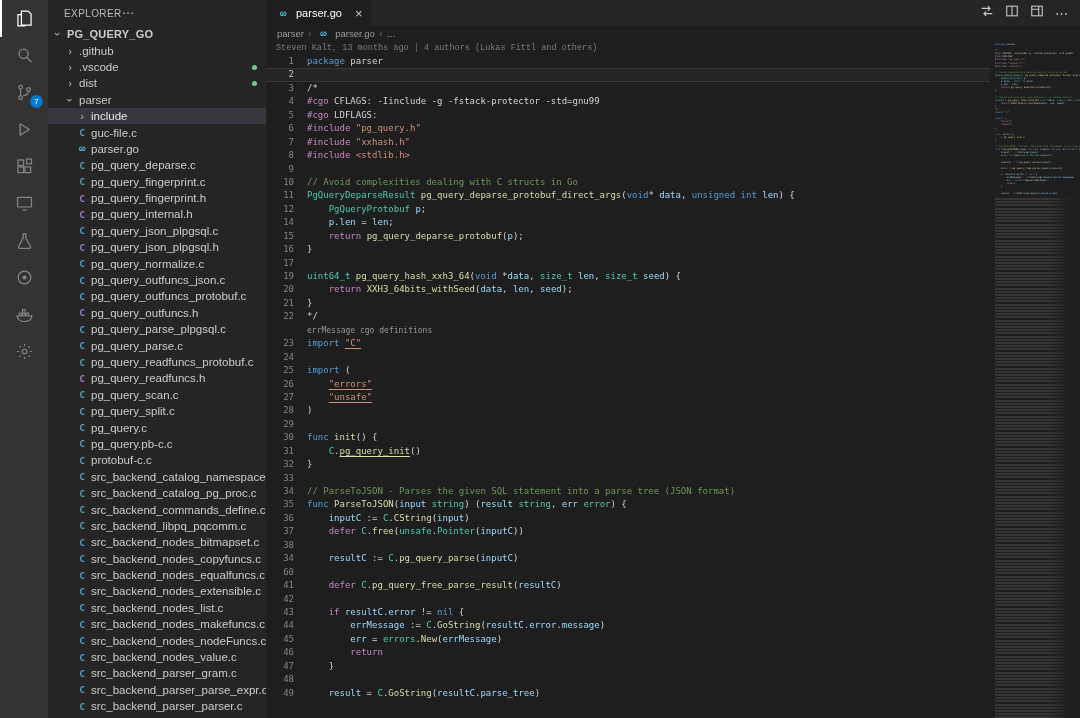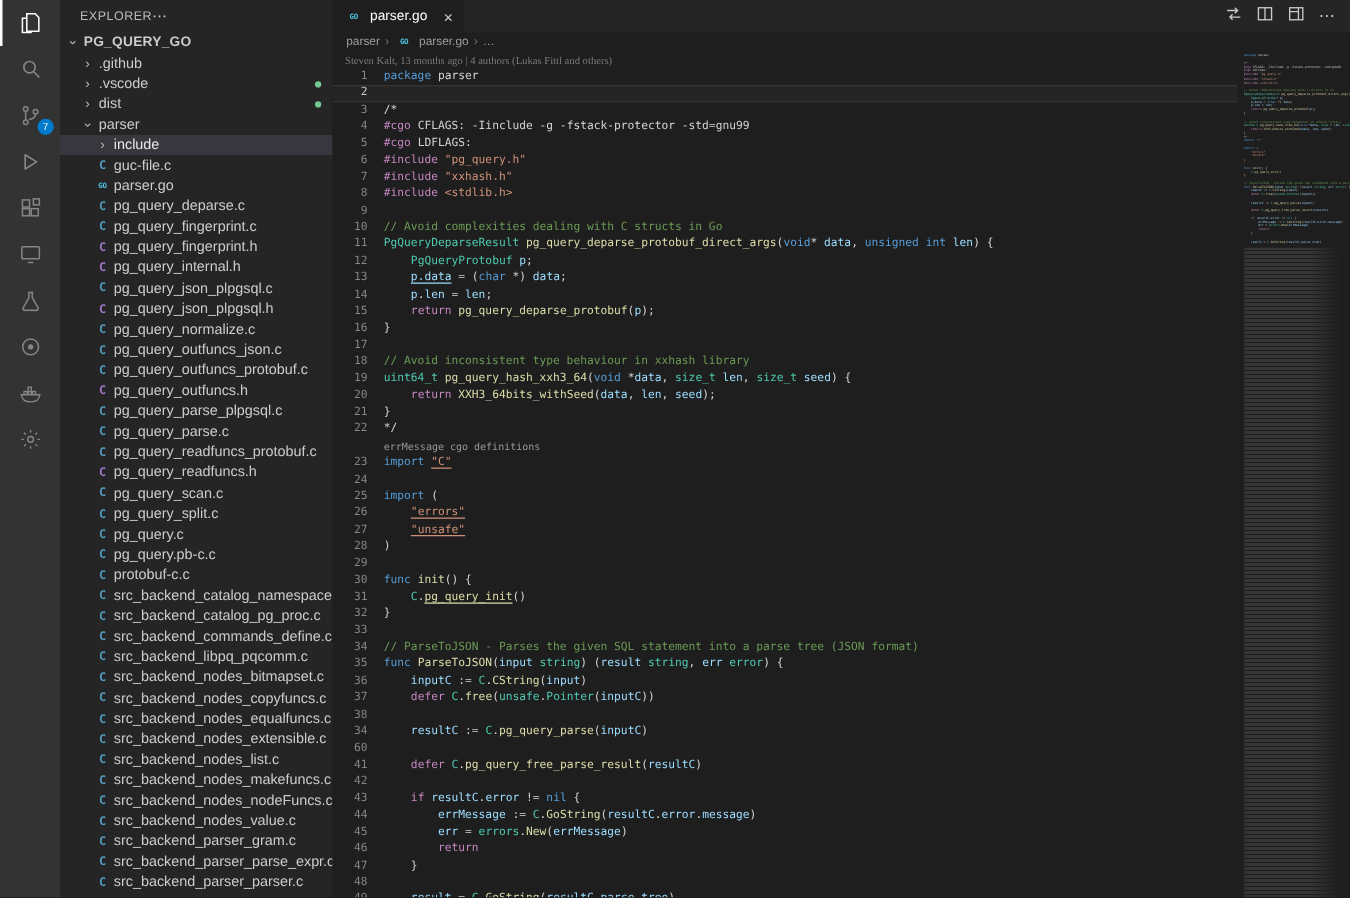--- a/index.html
+++ b/index.html
@@ -38,21 +38,21 @@
   .editor-actions{display:flex;align-items:center;gap:11px;padding:0 12px;color:#cccccc}
   .editor-actions svg{width:14px;height:14px}
   .editor-actions .ellipsis{font-size:13px;cursor:pointer}
   .breadcrumbs{height:15px;display:flex;align-items:center;gap:4px;padding:0 11px;font-size:9.5px;color:#9d9d9d;flex-shrink:0}
   .crumb{cursor:pointer}
   .crumb-sep{color:#6d6d6d;font-size:10px}
   .bc-go{font-size:5.5px}
 
   .editor-body{flex:1;display:flex;position:relative;overflow:hidden}
   .code{flex:1;font-family:"DejaVu Sans Mono","Liberation Mono",monospace;font-size:9px;overflow:hidden;padding-top:0}
-  .brow{height:14px;line-height:14px;color:#7b7b7b;font-size:8.5px;padding-left:10px;white-space:pre;font-family:Liberation Serif, serif}
+  .brow{height:14px;line-height:14px;color:#7b7b7b;font-size:8.5px;padding-left:10px;white-space:pre;font-family:Liberation Mono, monospace}
   .crow{height:13.45px;line-height:13.45px;display:flex;white-space:pre}
   .crow.current{background:rgba(255,255,255,.035);box-shadow:inset 0 1px 0 rgba(255,255,255,.08),inset 0 -1px 0 rgba(255,255,255,.08)}
   .ln{width:41px;padding-right:13px;text-align:right;color:var(--linenum);flex-shrink:0}
   .crow.current .ln{color:#c6c6c6}
   .lc{color:var(--pl)}
   .lens{color:#999999;font-size:8px;cursor:pointer}
   .inline-blame{color:#6b6b6b;font-style:italic;margin-left:26px}
   .cursor{display:inline-block;width:1.2px;height:10px;background:#c8c8c8;vertical-align:middle;margin-right:-1.2px}
   .u{text-decoration:underline;text-underline-offset:1.5px}
   .tk-k1{color:var(--kw1)} .tk-k2{color:var(--kw2)} .tk-ty{color:var(--ty)} .tk-fn{color:var(--fn)}
@@ -359,26 +359,24 @@
           <div class="crow"><span class="ln">3</span><span class="lc"><span class="tk-pl">/*</span></span></div>
           <div class="crow"><span class="ln">4</span><span class="lc"><span class="tk-k2">#cgo</span><span class="tk-pl"> CFLAGS: -Iinclude -g -fstack-protector -std=gnu99</span></span></div>
           <div class="crow"><span class="ln">5</span><span class="lc"><span class="tk-k2">#cgo</span><span class="tk-pl"> LDFLAGS:</span></span></div>
           <div class="crow"><span class="ln">6</span><span class="lc"><span class="tk-k2">#include</span><span class="tk-pl"> </span><span class="tk-st">"pg_query.h"</span></span></div>
           <div class="crow"><span class="ln">7</span><span class="lc"><span class="tk-k2">#include</span><span class="tk-pl"> </span><span class="tk-st">"xxhash.h"</span></span></div>
           <div class="crow"><span class="ln">8</span><span class="lc"><span class="tk-k2">#include</span><span class="tk-pl"> </span><span class="tk-st">&lt;stdlib.h&gt;</span></span></div>
           <div class="crow"><span class="ln">9</span><span class="lc"></span></div>
           <div class="crow"><span class="ln">10</span><span class="lc"><span class="tk-co">// Avoid complexities dealing with C structs in Go</span></span></div>
           <div class="crow"><span class="ln">11</span><span class="lc"><span class="tk-ty">PgQueryDeparseResult</span><span class="tk-pl"> </span><span class="tk-fn">pg_query_deparse_protobuf_direct_args</span><span class="tk-pl">(</span><span class="tk-k1">void</span><span class="tk-pl">* </span><span class="tk-va">data</span><span class="tk-pl">, </span><span class="tk-k1">unsigned</span><span class="tk-pl"> </span><span class="tk-k1">int</span><span class="tk-pl"> </span><span class="tk-va">len</span><span class="tk-pl">) {</span></span></div>
           <div class="crow"><span class="ln">12</span><span class="lc"><span class="tk-pl">    </span><span class="tk-ty">PgQueryProtobuf</span><span class="tk-pl"> </span><span class="tk-va">p</span><span class="tk-pl">;</span></span></div>
-          <div class="crow"><span class="ln">13</span><span class="lc"><span class="tk-pl">    </span><span class="tk-va u">p.data</span><span class="tk-pl"> = (</span><span class="tk-k1">char</span><span class="tk-pl"> *) </span><span class="tk-va">data</span><span class="tk-pl">;</span></span></div>
           <div class="crow"><span class="ln">14</span><span class="lc"><span class="tk-pl">    </span><span class="tk-va">p</span><span class="tk-pl">.</span><span class="tk-va">len</span><span class="tk-pl"> = </span><span class="tk-va">len</span><span class="tk-pl">;</span></span></div>
           <div class="crow"><span class="ln">15</span><span class="lc"><span class="tk-pl">    </span><span class="tk-k2">return</span><span class="tk-pl"> </span><span class="tk-fn">pg_query_deparse_protobuf</span><span class="tk-pl">(</span><span class="tk-va">p</span><span class="tk-pl">);</span></span></div>
           <div class="crow"><span class="ln">16</span><span class="lc"><span class="tk-pl">}</span></span></div>
           <div class="crow"><span class="ln">17</span><span class="lc"></span></div>
-          <div class="crow"><span class="ln">18</span><span class="lc"><span class="tk-co">// Avoid inconsistent type behaviour in xxhash library</span></span></div>
           <div class="crow"><span class="ln">19</span><span class="lc"><span class="tk-ty">uint64_t</span><span class="tk-pl"> </span><span class="tk-fn">pg_query_hash_xxh3_64</span><span class="tk-pl">(</span><span class="tk-k1">void</span><span class="tk-pl"> *</span><span class="tk-va">data</span><span class="tk-pl">, </span><span class="tk-ty">size_t</span><span class="tk-pl"> </span><span class="tk-va">len</span><span class="tk-pl">, </span><span class="tk-ty">size_t</span><span class="tk-pl"> </span><span class="tk-va">seed</span><span class="tk-pl">) {</span></span></div>
           <div class="crow"><span class="ln">20</span><span class="lc"><span class="tk-pl">    </span><span class="tk-k2">return</span><span class="tk-pl"> </span><span class="tk-fn">XXH3_64bits_withSeed</span><span class="tk-pl">(</span><span class="tk-va">data</span><span class="tk-pl">, </span><span class="tk-va">len</span><span class="tk-pl">, </span><span class="tk-va">seed</span><span class="tk-pl">);</span></span></div>
           <div class="crow"><span class="ln">21</span><span class="lc"><span class="tk-pl">}</span></span></div>
           <div class="crow"><span class="ln">22</span><span class="lc"><span class="tk-pl">*/</span></span></div>
           <div class="crow"><span class="ln"></span><span class="lens">errMessage cgo definitions</span></div>
           <div class="crow"><span class="ln">23</span><span class="lc"><span class="tk-k1">import</span><span class="tk-pl"> </span><span class="tk-st u">"C"</span></span></div>
           <div class="crow"><span class="ln">24</span><span class="lc"></span></div>
           <div class="crow"><span class="ln">25</span><span class="lc"><span class="tk-k1">import</span><span class="tk-pl"> (</span></span></div>
           <div class="crow"><span class="ln">26</span><span class="lc"><span class="tk-pl">    </span><span class="tk-st u">"errors"</span></span></div>
           <div class="crow"><span class="ln">27</span><span class="lc"><span class="tk-pl">    </span><span class="tk-st u">"unsafe"</span></span></div>

